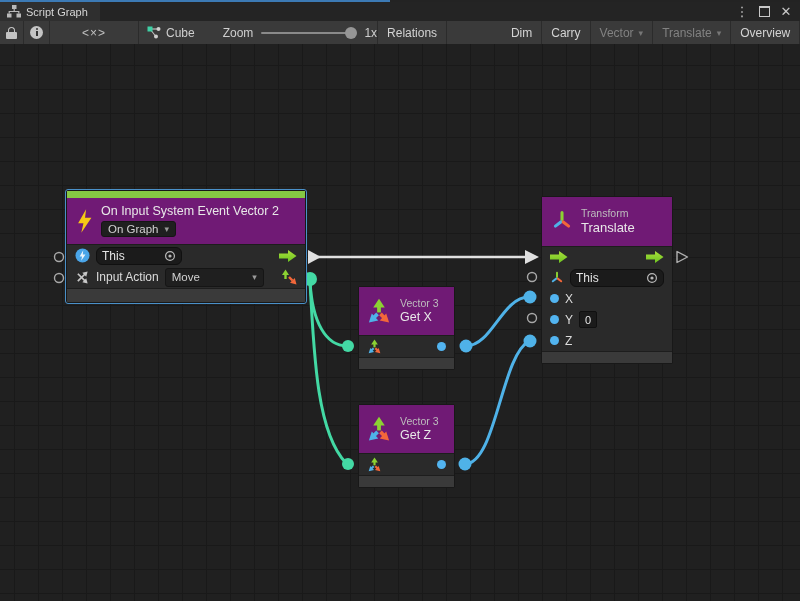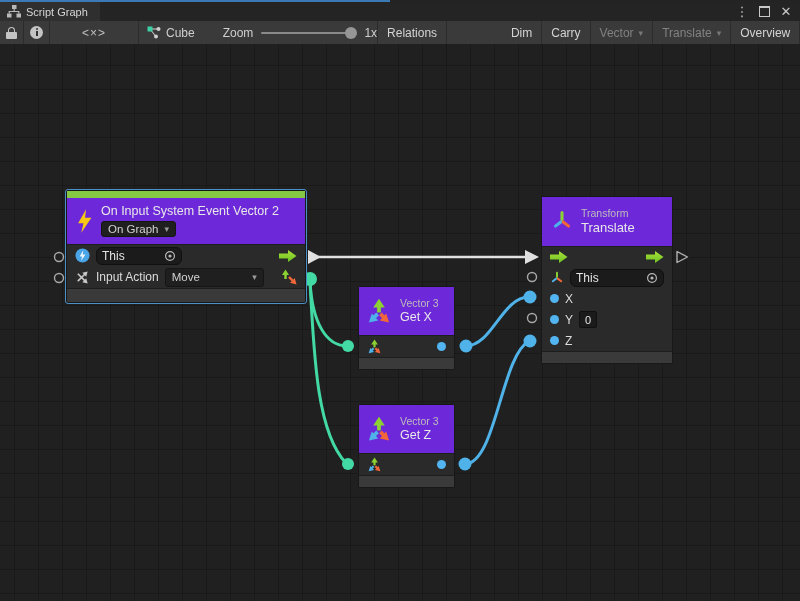--- a/index.html
+++ b/index.html
@@ -59,21 +59,21 @@
     background-size:24px 24px,24px 24px,120px 120px,120px 120px;
     background-position:14px 21px,14px 21px,14px 117px,14px 117px;}
 
   .wires{position:absolute;top:0;left:0;width:800px;height:601px;pointer-events:none;z-index:2;}
 
   
   .node{position:absolute;z-index:3;background:#2a2a2a;border:1px solid #181818;border-radius:2px;
         box-sizing:border-box;display:flex;flex-direction:column;}
   .node.selected{outline:1px solid #4a90c8;}
   .accent-bar{height:7px;background:#85c843;}
-  .node-header{background:#6d28d9;display:flex;align-items:center;gap:8px;padding:4px 9px;
+  .node-header{background:#701a75;display:flex;align-items:center;gap:8px;padding:4px 9px;
                border-bottom:1px solid #1d1d1d;box-sizing:border-box;}
   .hdr-col{display:flex;flex-direction:column;align-items:flex-start;gap:3px;min-width:0;}
   .node-title{font-size:12.5px;color:#e8e8e8;white-space:nowrap;}
   .node-category{font-size:10.5px;color:#bdbdbd;white-space:nowrap;}
   .node-footer{background:#3a3a3a;border-top:1px solid #1d1d1d;margin-top:auto;}
   .u-row{display:flex;align-items:center;padding:0 8px;gap:6px;font-size:12px;color:#dcdcdc;box-sizing:border-box;}
 
   .dropdown{display:flex;align-items:center;justify-content:space-between;gap:6px;background:#1f1f1f;
             border:1px solid #151515;border-radius:3px;padding:1px 6px;font-size:11.5px;color:#d2d2d2;}
   .field{display:flex;align-items:center;justify-content:space-between;background:#1b1b1b;

